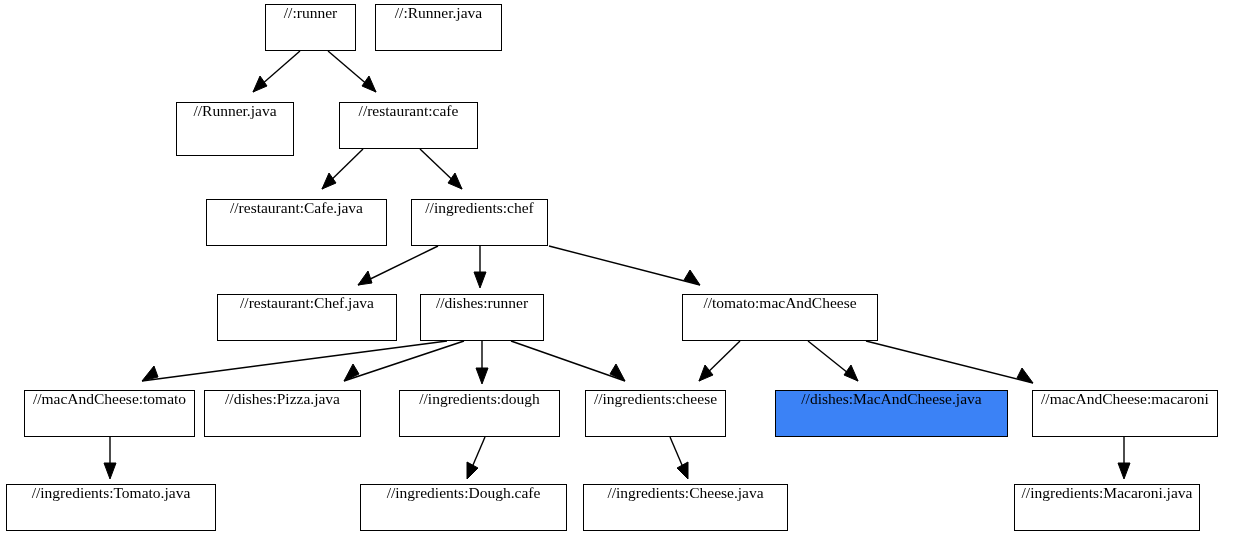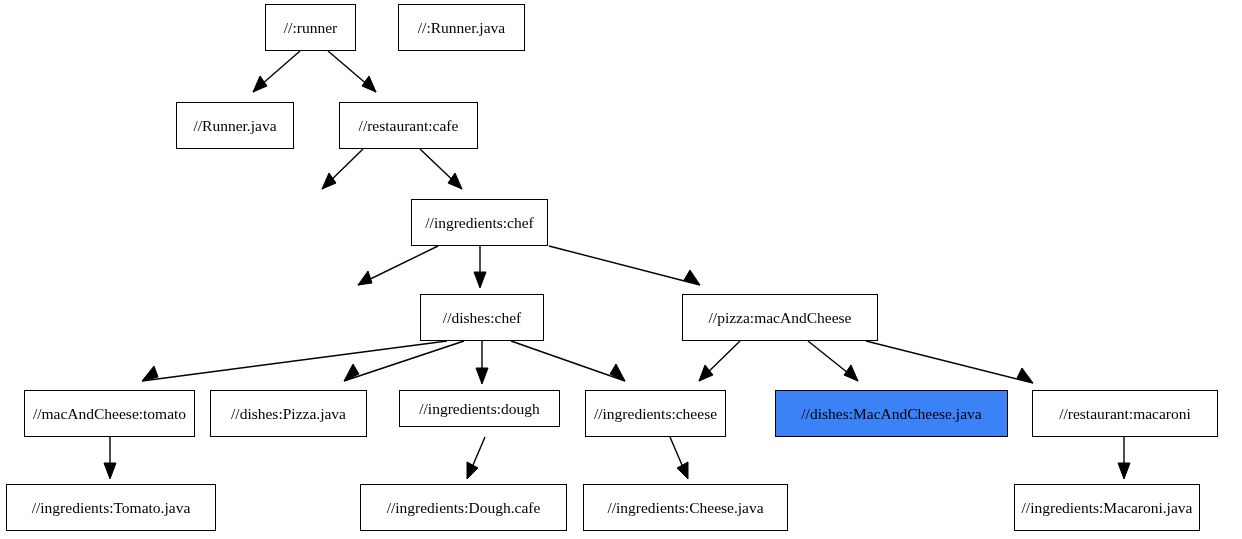--- a/index.html
+++ b/index.html
@@ -30,21 +30,20 @@
     top: 0;
     width: 1242px;
     height: 539px;
   }
   .graph-node {
     position: absolute;
     box-sizing: border-box;
     border: 1px solid #000000;
     background: #ffffff;
     display: flex;
-    align-items: center;
     justify-content: center;
     color: #000000;
   }
   .node-label {
     font-family: "Liberation Serif", "DejaVu Serif", serif;
     font-size: 15.5px;
     line-height: 1;
     white-space: nowrap;
     color: #000000;
   }
@@ -126,55 +125,61 @@
       <g>
         <path d="M1124,437 L1124,472" stroke="#000000" stroke-width="1.4" fill="none"></path>
         <polygon points="1124,479 1118,463 1130,463" fill="#000000" stroke="#000000" stroke-width="1"></polygon>
       </g>
     </svg>
 
   <div id="node-layer">
       <div class="graph-node" style="left: 265px; top: 4px; width: 91px; height: 47px; border-color: rgb(0, 0, 0); background: rgb(255, 255, 255);">
         <span class="node-label">//:runner</span>
       </div>
-      <div class="graph-node" style="left: 375px; top: 4px; width: 127px; height: 47px; border-color: rgb(0, 0, 0); background: rgb(255, 255, 255); margin-left: 23px;">
+      <div class="graph-node" style="left: 375px; top: 4px; width: 127px; height: 47px; border-color: rgb(0, 0, 0); background: rgb(255, 255, 255);">
         <span class="node-label">//:Runner.java</span>
       </div>
-      <div class="graph-node" style="left: 176px; top: 102px; width: 118px; height: 47px; border-color: rgb(0, 0, 0); background: rgb(255, 255, 255);">
+      <div class="graph-node" style="left: 176px; top: 102px; width: 118px; height: 54px; border-color: rgb(0, 0, 0); background: rgb(255, 255, 255);">
         <span class="node-label">//Runner.java</span>
       </div>
       <div class="graph-node" style="left: 319px; top: 102px; width: 139px; height: 47px; border-color: rgb(0, 0, 0); background: rgb(255, 255, 255); margin-left: 20px;">
         <span class="node-label">//restaurant:cafe</span>
       </div>
+      <div class="graph-node" style="left: 206px; top: 199px; width: 181px; height: 47px; border-color: rgb(0, 0, 0); background: rgb(255, 255, 255);">
+        <span class="node-label">//restaurant:Cafe.java</span>
+      </div>
       <div class="graph-node" style="left: 411px; top: 199px; width: 137px; height: 47px; border-color: rgb(0, 0, 0); background: rgb(255, 255, 255);">
         <span class="node-label">//ingredients:chef</span>
       </div>
+      <div class="graph-node" style="left: 217px; top: 294px; width: 180px; height: 47px; border-color: rgb(0, 0, 0); background: rgb(255, 255, 255);">
+        <span class="node-label">//restaurant:Chef.java</span>
+      </div>
       <div class="graph-node" style="left: 420px; top: 294px; width: 124px; height: 47px; border-color: rgb(0, 0, 0); background: rgb(255, 255, 255);">
-        <span class="node-label">//dishes:chef</span>
+        <span class="node-label">//dishes:runner</span>
       </div>
       <div class="graph-node" style="left: 682px; top: 294px; width: 196px; height: 47px; border-color: rgb(0, 0, 0); background: rgb(255, 255, 255);">
-        <span class="node-label">//pizza:macAndCheese</span>
+        <span class="node-label">//tomato:macAndCheese</span>
       </div>
       <div class="graph-node" style="left: 24px; top: 390px; width: 171px; height: 47px; border-color: rgb(0, 0, 0); background: rgb(255, 255, 255);">
         <span class="node-label">//macAndCheese:tomato</span>
       </div>
-      <div class="graph-node" style="left: 210px; top: 390px; width: 157px; height: 47px; border-color: rgb(0, 0, 0); background: rgb(255, 255, 255);">
+      <div class="graph-node" style="left: 204px; top: 390px; width: 157px; height: 47px; border-color: rgb(0, 0, 0); background: rgb(255, 255, 255);">
         <span class="node-label">//dishes:Pizza.java</span>
       </div>
-      <div class="graph-node" style="left: 399px; top: 390px; width: 161px; height: 37px; border-color: rgb(0, 0, 0); background: rgb(255, 255, 255);">
+      <div class="graph-node" style="left: 399px; top: 390px; width: 161px; height: 47px; border-color: rgb(0, 0, 0); background: rgb(255, 255, 255);">
         <span class="node-label">//ingredients:dough</span>
       </div>
       <div class="graph-node" style="left: 585px; top: 390px; width: 141px; height: 47px; border-color: rgb(0, 0, 0); background: rgb(255, 255, 255);">
         <span class="node-label">//ingredients:cheese</span>
       </div>
       <div class="graph-node" style="left: 775px; top: 390px; width: 233px; height: 47px; border-color: rgb(0, 0, 0); background: #3b82f6;">
         <span class="node-label">//dishes:MacAndCheese.java</span>
       </div>
       <div class="graph-node" style="left: 1032px; top: 390px; width: 186px; height: 47px; border-color: rgb(0, 0, 0); background: rgb(255, 255, 255);">
-        <span class="node-label">//restaurant:macaroni</span>
+        <span class="node-label">//macAndCheese:macaroni</span>
       </div>
       <div class="graph-node" style="left: 6px; top: 484px; width: 210px; height: 47px; border-color: rgb(0, 0, 0); background: rgb(255, 255, 255);">
         <span class="node-label">//ingredients:Tomato.java</span>
       </div>
       <div class="graph-node" style="left: 360px; top: 484px; width: 207px; height: 47px; border-color: rgb(0, 0, 0); background: rgb(255, 255, 255);">
         <span class="node-label">//ingredients:Dough.cafe</span>
       </div>
       <div class="graph-node" style="left: 583px; top: 484px; width: 205px; height: 47px; border-color: rgb(0, 0, 0); background: rgb(255, 255, 255);">
         <span class="node-label">//ingredients:Cheese.java</span>
       </div>

